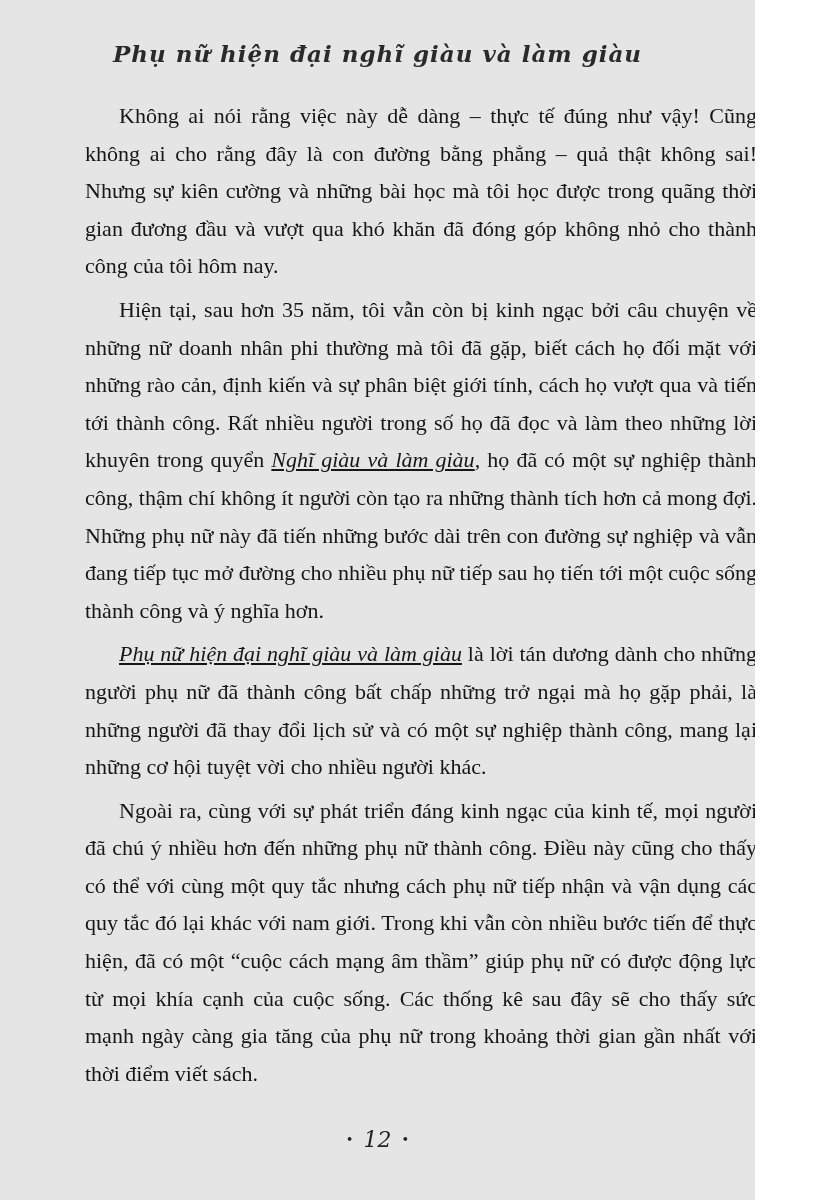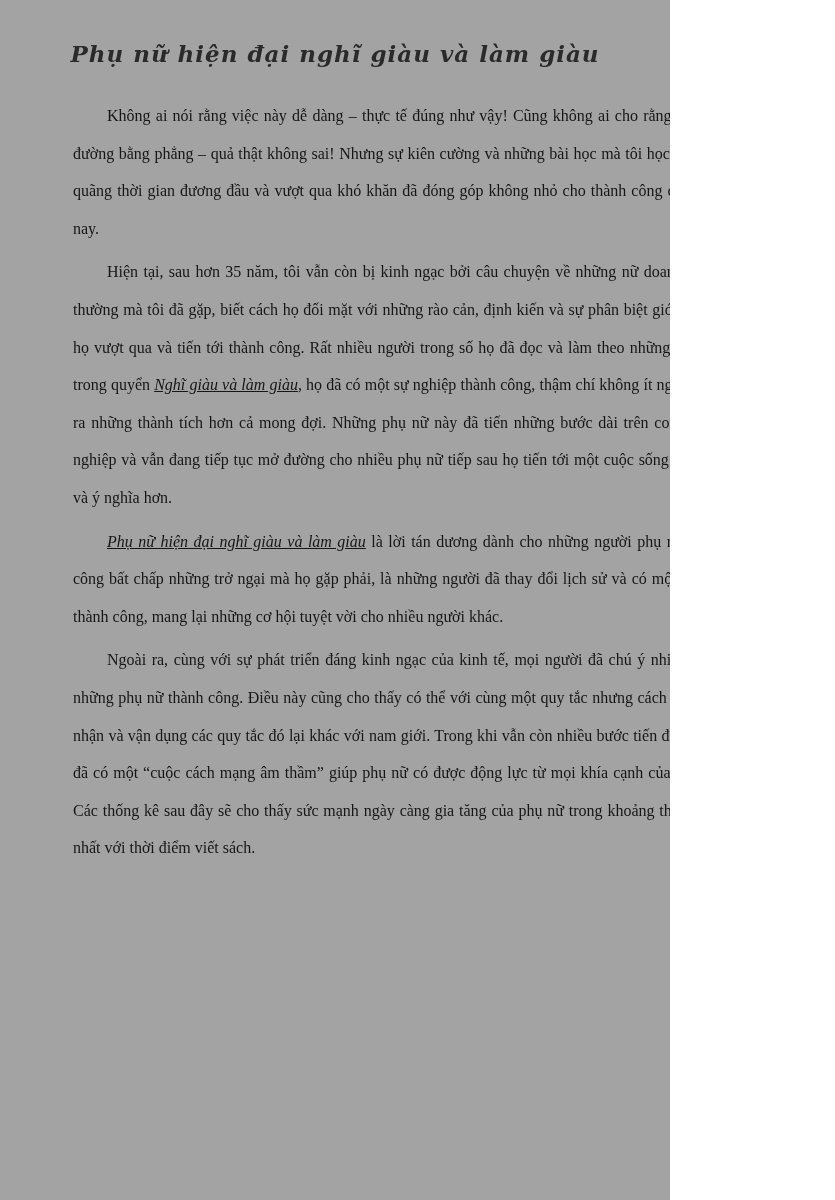--- a/index.html
+++ b/index.html
@@ -2,46 +2,46 @@
 <html lang="vi"><head>
 <meta charset="utf-8">
 <style>
   html, body {
     margin: 0;
     padding: 0;
     background: #ffffff;
   }
   .book-page {
     position: relative;
-    width: 670px;
+    width: 755px;
     height: 1200px;
-    background: #a3a3a3;
+    background: #e5e5e5;
     overflow: hidden;
     font-family: "Liberation Serif", serif;
     color: #1c1c1c;
   }
   .running-head {
     position: absolute;
     top: 40px;
     left: 0;
     width: 100%;
     text-align: center;
     font-family: "DejaVu Serif", serif;
     font-style: italic;
     font-weight: 600;
     font-size: 23px;
     letter-spacing: 1px;
     color: #2a2a2a;
   }
   .page-body {
     position: absolute;
-    left: 73px;
+    left: 85px;
     top: 97px;
     width: 672px;
-    font-size: 16px;
+    font-size: 22px;
     line-height: 37.6px;
     text-align: justify;
     color: #161616;
   }
   .page-body p {
     margin: 0 0 6px 0;
     text-indent: 34px;
   }
   .page-body em {
     font-style: italic;
@@ -71,13 +71,14 @@
 <div class="book-page">
   <div class="running-head">Phụ nữ hiện đại nghĩ giàu và làm giàu</div>
 
   <div class="page-body">
       <p><span>Không ai nói rằng việc này dễ dàng – thực tế đúng như vậy! Cũng không ai cho rằng đây là con đường bằng phẳng – quả thật không sai! Nhưng sự kiên cường và những bài học mà tôi học được trong quãng thời gian đương đầu và vượt qua khó khăn đã đóng góp không nhỏ cho thành công của tôi hôm nay.</span></p>
       <p><span>Hiện tại, sau hơn 35 năm, tôi vẫn còn bị kinh ngạc bởi câu chuyện về những nữ doanh nhân phi thường mà tôi đã gặp, biết cách họ đối mặt với những rào cản, định kiến và sự phân biệt giới tính, cách họ vượt qua và tiến tới thành công. Rất nhiều người trong số họ đã đọc và làm theo những lời khuyên trong quyển </span><em>Nghĩ giàu và làm giàu</em><span>, họ đã có một sự nghiệp thành công, thậm chí không ít người còn tạo ra những thành tích hơn cả mong đợi. Những phụ nữ này đã tiến những bước dài trên con đường sự nghiệp và vẫn đang tiếp tục mở đường cho nhiều phụ nữ tiếp sau họ tiến tới một cuộc sống thành công và ý nghĩa hơn.</span></p>
       <p><em>Phụ nữ hiện đại nghĩ giàu và làm giàu</em><span> là lời tán dương dành cho những người phụ nữ đã thành công bất chấp những trở ngại mà họ gặp phải, là những người đã thay đổi lịch sử và có một sự nghiệp thành công, mang lại những cơ hội tuyệt vời cho nhiều người khác.</span></p>
       <p><span>Ngoài ra, cùng với sự phát triển đáng kinh ngạc của kinh tế, mọi người đã chú ý nhiều hơn đến những phụ nữ thành công. Điều này cũng cho thấy có thể với cùng một quy tắc nhưng cách phụ nữ tiếp nhận và vận dụng các quy tắc đó lại khác với nam giới. Trong khi vẫn còn nhiều bước tiến để thực hiện, đã có một “cuộc cách mạng âm thầm” giúp phụ nữ có được động lực từ mọi khía cạnh của cuộc sống. Các thống kê sau đây sẽ cho thấy sức mạnh ngày càng gia tăng của phụ nữ trong khoảng thời gian gần nhất với thời điểm viết sách.</span></p>
     </div>
 
+  <div class="page-number-footer"><span class="footer-dot">•</span><span>12</span><span class="footer-dot">•</span></div>
 </div>
 
 </body></html>

